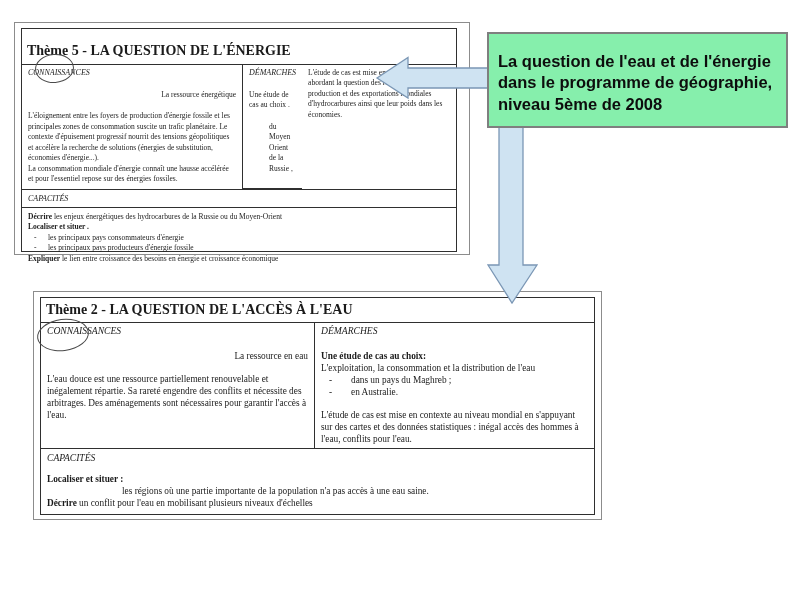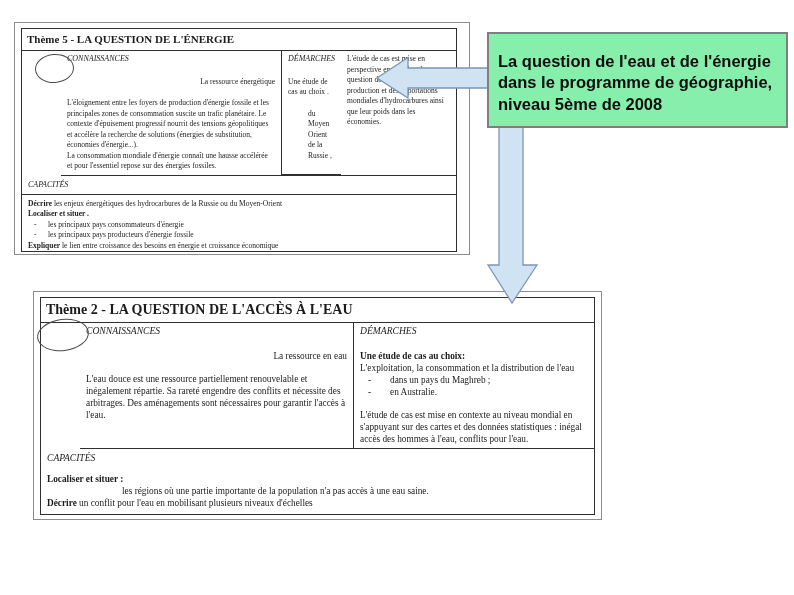--- a/index.html
+++ b/index.html
@@ -18,24 +18,24 @@
   .panel-water{left:33px;top:291px;width:567px;height:227px;}
 
   .doc-table{
     position:absolute;border:1px solid #2f2f2f;background:#fff;
     display:flex;flex-direction:column;box-sizing:border-box;
   }
   .doc-table.t1{left:6px;top:5px;right:12px;bottom:2px;font-size:7.5px;line-height:1.4;}
   .doc-table.t2{left:6px;top:5px;right:6px;bottom:4px;font-size:9.3px;line-height:1.3;}
 
   .t-title{border-bottom:1px solid #2f2f2f;font-weight:bold;padding:3px 5px;}
-  .t1 .t-title{font-size:11px;}
+  .t1 .t-title{font-size:14px;margin-top:9px;}
   .t2 .t-title{font-size:14px;}
 
-  .t-cols{display:flex;flex:1 1 auto;border-bottom:1px solid #2f2f2f;align-items:stretch;margin-left:39px;}
+  .t-cols{display:flex;flex:1 1 auto;border-bottom:1px solid #2f2f2f;align-items:stretch;}
   .t1 .t-cols{min-height:124px;}
   .t2 .t-cols{min-height:123px;}
   .t-col{box-sizing:border-box;}
   .t-col-left{border-right:1px solid #2f2f2f;padding:2px 6px;}
   .t1 .t-col-left{width:221px;flex:0 0 auto;}
   .t2 .t-col-left{width:274px;flex:0 0 auto;}
   .t-col-right{flex:1 1 auto;display:flex;flex-direction:row;padding:0;}
   .subcell-a{padding:2px 6px;}
   .t1 .subcell-a{border-bottom:1px solid #2f2f2f;min-height:74px;box-sizing:border-box;}
   .subcell-b{padding:3px 6px;flex:1 1 auto;}

